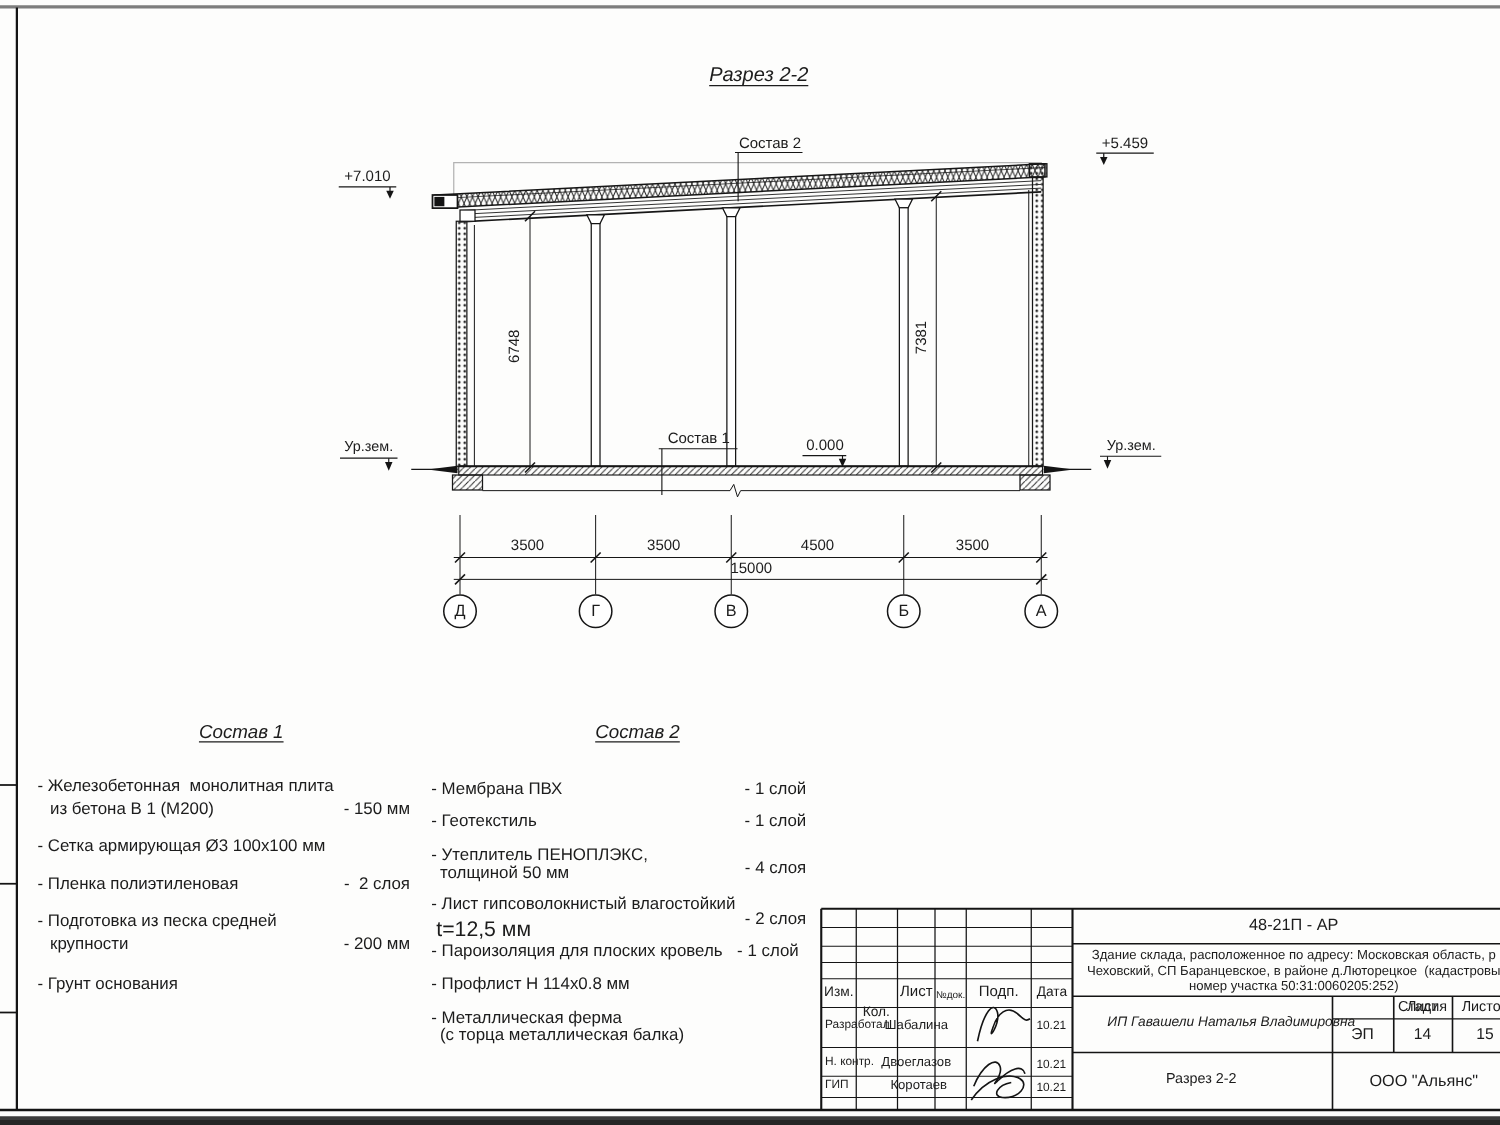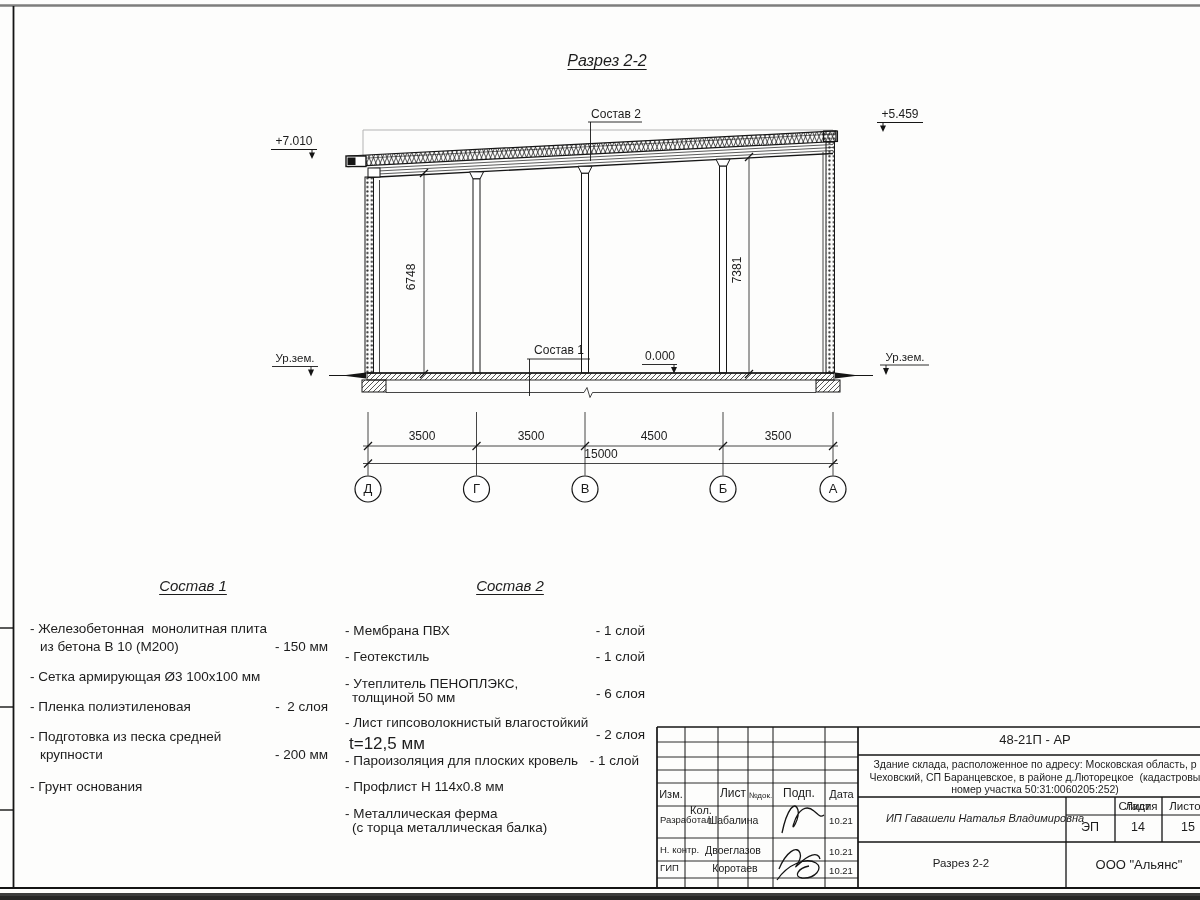--- a/index.html
+++ b/index.html
@@ -200,40 +200,40 @@
 
 <div class="t cc" style="left:368px;top:489px;font-size:13px;">Д</div>
 <div class="t cc" style="left:476.5px;top:489px;font-size:13px;">Г</div>
 <div class="t cc" style="left:585px;top:489px;font-size:13px;">В</div>
 <div class="t cc" style="left:723px;top:489px;font-size:13px;">Б</div>
 <div class="t cc" style="left:833px;top:489px;font-size:13px;">А</div>
 
 <div>
   <div class="t c it ul" style="left:193px;top:577px;font-size:15px;">Состав 1</div>
   <div class="t" style="left:30px;top:621px;font-size:13.5px;">- Железобетонная  монолитная плита</div>
-  <div class="t" style="left:40px;top:639px;font-size:13.5px;">из бетона В 10 (М200)</div>
+  <div class="t" style="left:40px;top:639px;font-size:13.5px;">из бетона В 1 (М200)</div>
   <div class="t rt" style="left:258px;top:639px;width:70px;font-size:13.5px;">- 150 мм</div>
   <div class="t" style="left:30px;top:669px;font-size:13.5px;">- Сетка армирующая Ø3 100х100 мм</div>
   <div class="t" style="left:30px;top:699px;font-size:13.5px;">- Пленка полиэтиленовая</div>
   <div class="t rt" style="left:258px;top:699px;width:70px;font-size:13.5px;">-  2 слоя</div>
   <div class="t" style="left:30px;top:729px;font-size:13.5px;">- Подготовка из песка средней</div>
   <div class="t" style="left:40px;top:747px;font-size:13.5px;">крупности</div>
   <div class="t rt" style="left:258px;top:747px;width:70px;font-size:13.5px;">- 200 мм</div>
   <div class="t" style="left:30px;top:779px;font-size:13.5px;">- Грунт основания</div>
 </div>
 
 <div>
   <div class="t c it ul" style="left:510px;top:577px;font-size:15px;">Состав 2</div>
   <div class="t" style="left:345px;top:623px;font-size:13.5px;">- Мембрана ПВХ</div>
   <div class="t rt" style="left:558px;top:623px;width:87px;font-size:13.5px;">- 1 слой</div>
   <div class="t" style="left:345px;top:649px;font-size:13.5px;">- Геотекстиль</div>
   <div class="t rt" style="left:558px;top:649px;width:87px;font-size:13.5px;">- 1 слой</div>
   <div class="t" style="left:345px;top:676px;font-size:13.5px;">- Утеплитель ПЕНОПЛЭКС,</div>
   <div class="t" style="left:352px;top:690px;font-size:13.5px;">толщиной 50 мм</div>
-  <div class="t rt" style="left:558px;top:686px;width:87px;font-size:13.5px;">- 6 слоя</div>
+  <div class="t rt" style="left:558px;top:686px;width:87px;font-size:13.5px;">- 4 слоя</div>
   <div class="t" style="left:345px;top:715px;font-size:13.5px;">- Лист гипсоволокнистый влагостойкий</div>
   <div class="t" style="left:349px;top:734px;font-size:17px;">t=12,5 мм</div>
   <div class="t rt" style="left:558px;top:727px;width:87px;font-size:13.5px;">- 2 слоя</div>
   <div class="t" style="left:345px;top:753px;font-size:13.5px;">- Пароизоляция для плоских кровель</div>
   <div class="t rt" style="left:552px;top:753px;width:87px;font-size:13.5px;">- 1 слой</div>
   <div class="t" style="left:345px;top:779px;font-size:13.5px;">- Профлист Н 114х0.8 мм</div>
   <div class="t" style="left:345px;top:806px;font-size:13.5px;">- Металлическая ферма</div>
   <div class="t" style="left:352px;top:820px;font-size:13.5px;">(с торца металлическая балка)</div>
 </div>
 

